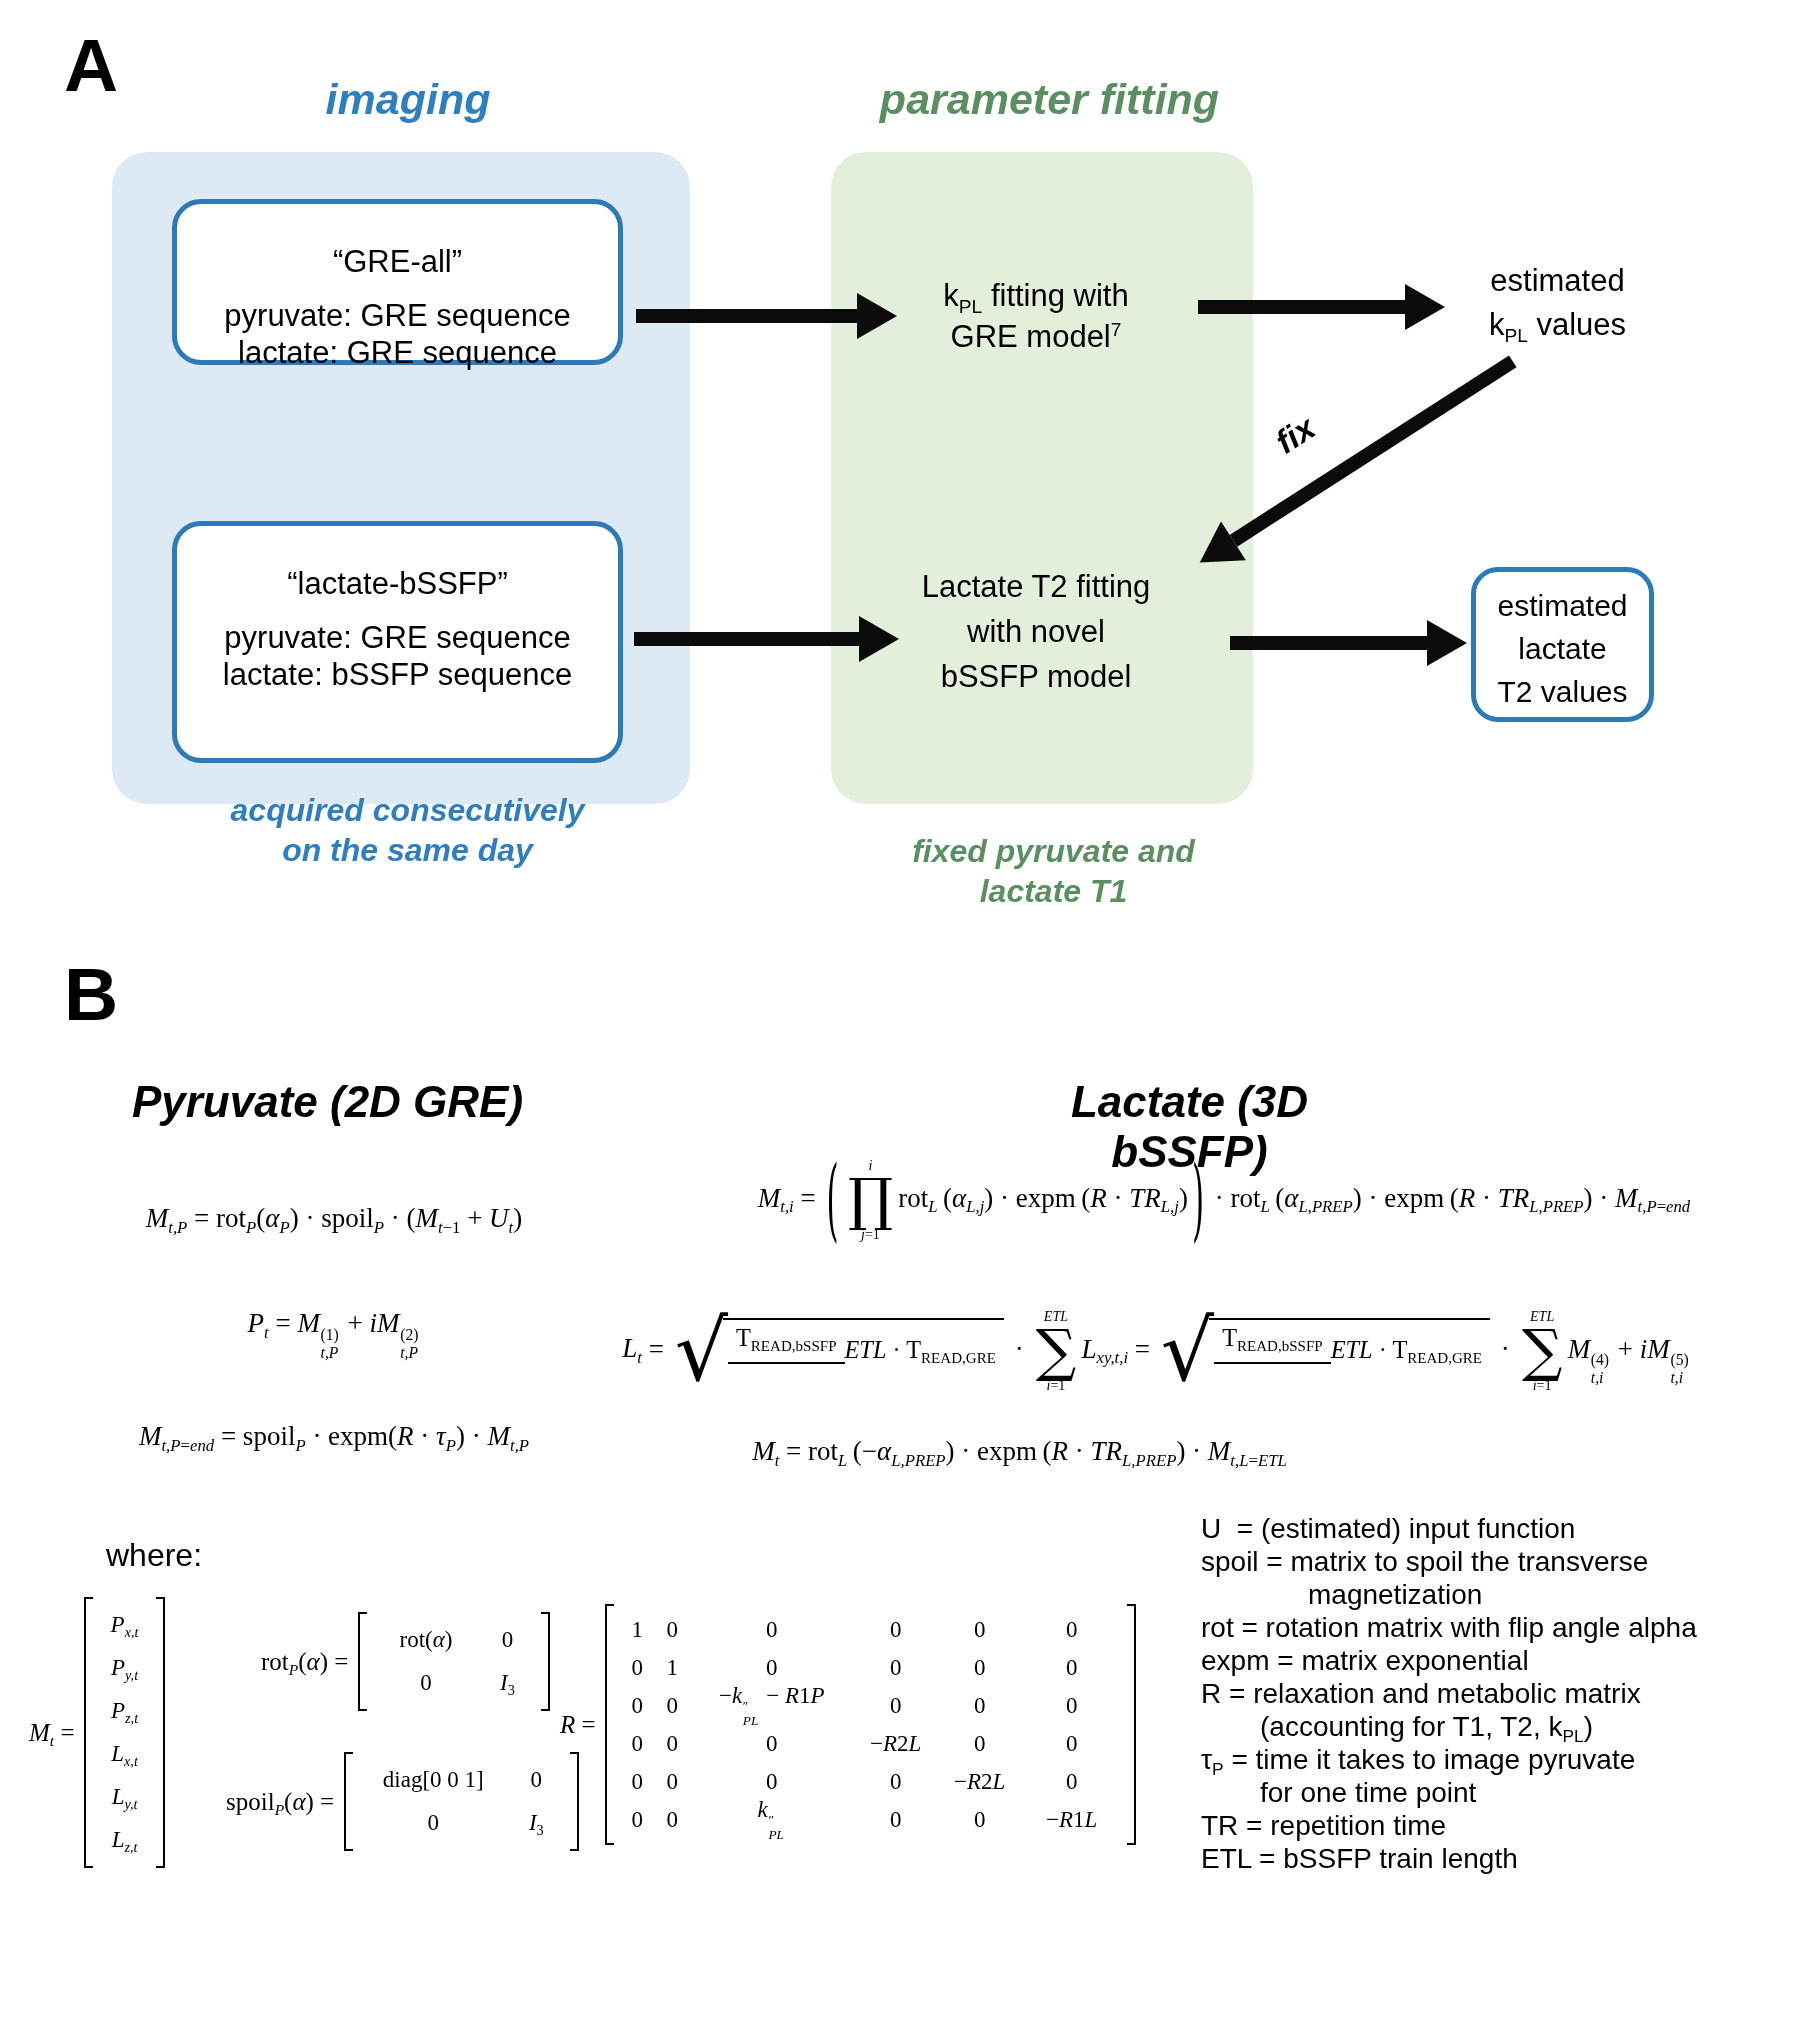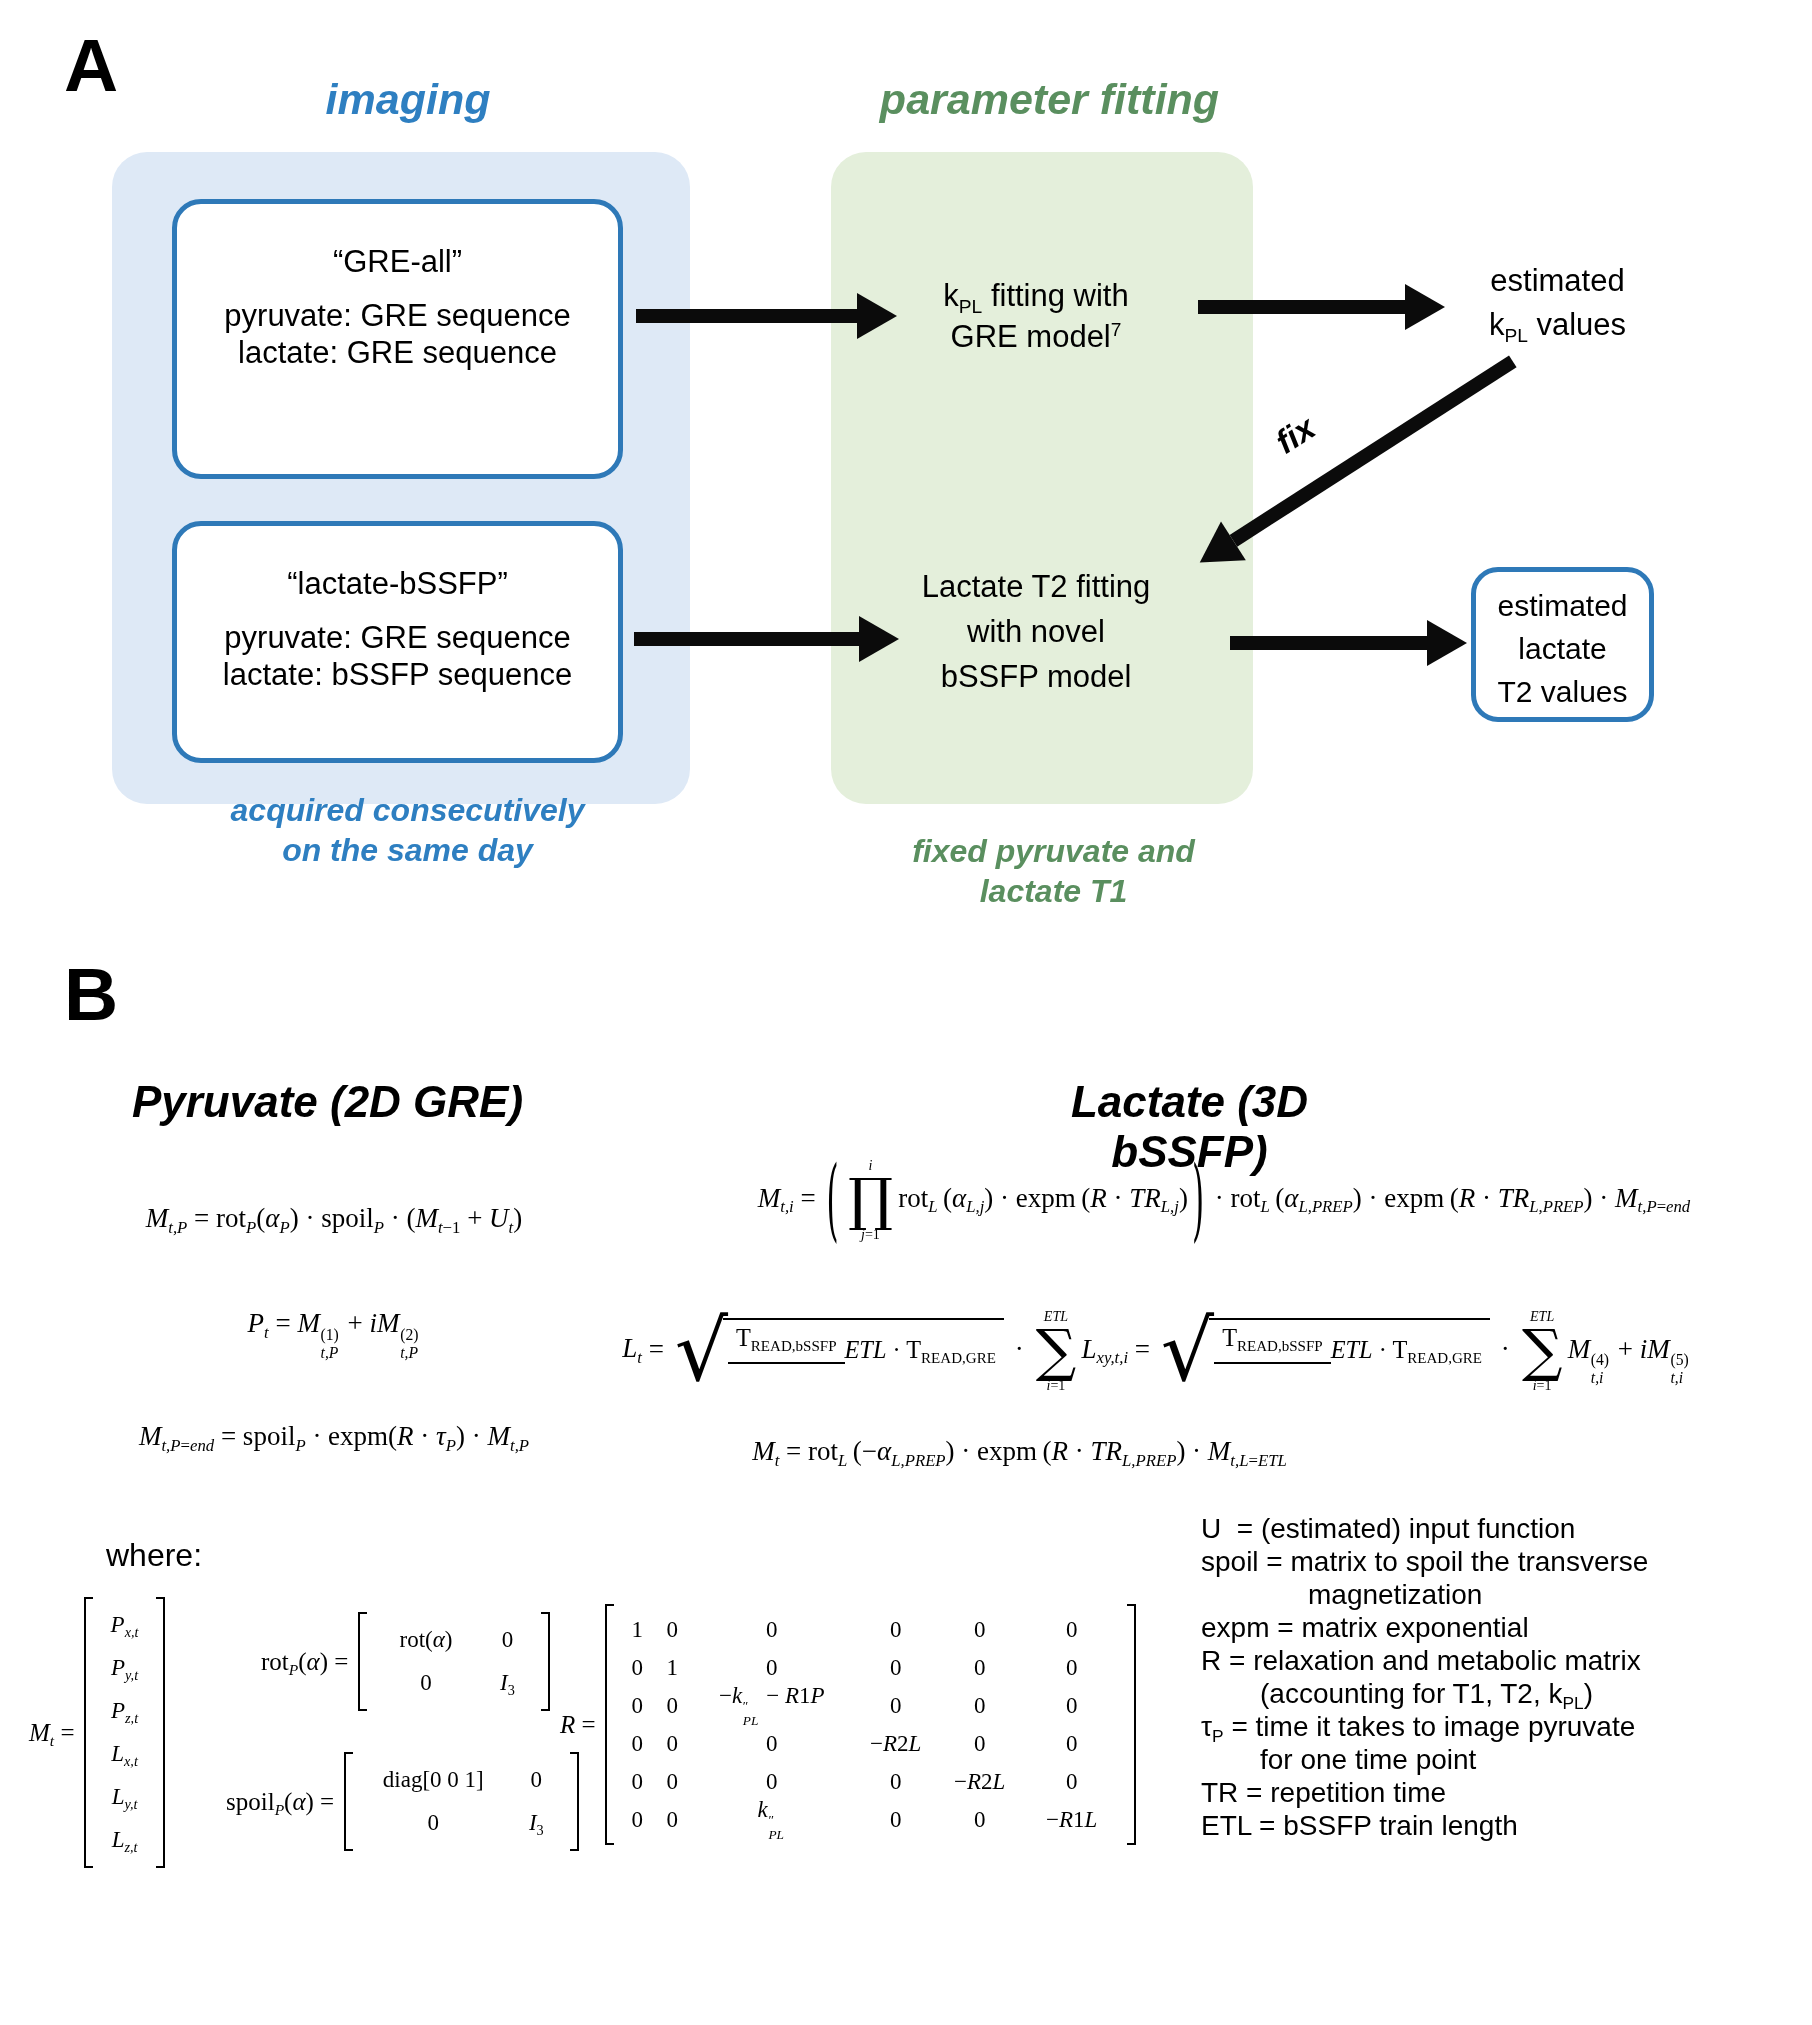--- a/index.html
+++ b/index.html
@@ -81,21 +81,21 @@
 <div class="page">
 
   <div class="panel-label" style="left:64px;top:28px">A</div>
 
   <div class="col-heading h-blue" style="left:221px;top:75px;width:374px">imaging</div>
   <div class="col-heading h-green" style="left:829px;top:75px;width:441px">parameter fitting</div>
 
   <div class="container-round c-blue" style="left:112px;top:152px;width:578px;height:652px"></div>
   <div class="container-round c-green" style="left:831px;top:152px;width:422px;height:652px"></div>
 
-  <div class="wbox" style="left:172px;top:199px;width:451px;height:280px">
+  <div class="wbox" style="left:172px;top:199px;width:451px;height:166px">
     <div class="btitle">“GRE-all”</div>
     <div class="bline">pyruvate: GRE sequence</div>
     <div class="bline">lactate: GRE sequence</div>
   </div>
 
   <div class="wbox" style="left:172px;top:521px;width:451px;height:242px">
     <div class="btitle">“lactate-bSSFP”</div>
     <div class="bline">pyruvate: GRE sequence</div>
     <div class="bline">lactate: bSSFP sequence</div>
   </div>
@@ -285,20 +285,21 @@
           <span class="mcell">−<i>R</i>1<i>L</i></span>
         </span>
       <span class="brr"></span>
     </span>
   </div>
 
   <div class="legend" style="left:1201px;top:1512px;width:602px">
       <div class="legend-line">U&nbsp; = (estimated) input function</div>
       <div class="legend-line">spoil = matrix to spoil the transverse</div>
       <div class="legend-line ind2">magnetization</div>
+      <div class="legend-line">rot = rotation matrix with flip angle alpha</div>
       <div class="legend-line">expm = matrix exponential</div>
       <div class="legend-line">R = relaxation and metabolic matrix</div>
       <div class="legend-line ind1">(accounting for T1, T2, k<sub>PL</sub>)</div>
       <div class="legend-line">τ<sub>P</sub> = time it takes to image pyruvate</div>
       <div class="legend-line ind1">for one time point</div>
       <div class="legend-line">TR = repetition time</div>
       <div class="legend-line">ETL = bSSFP train length</div>
     </div>
 
 </div>

